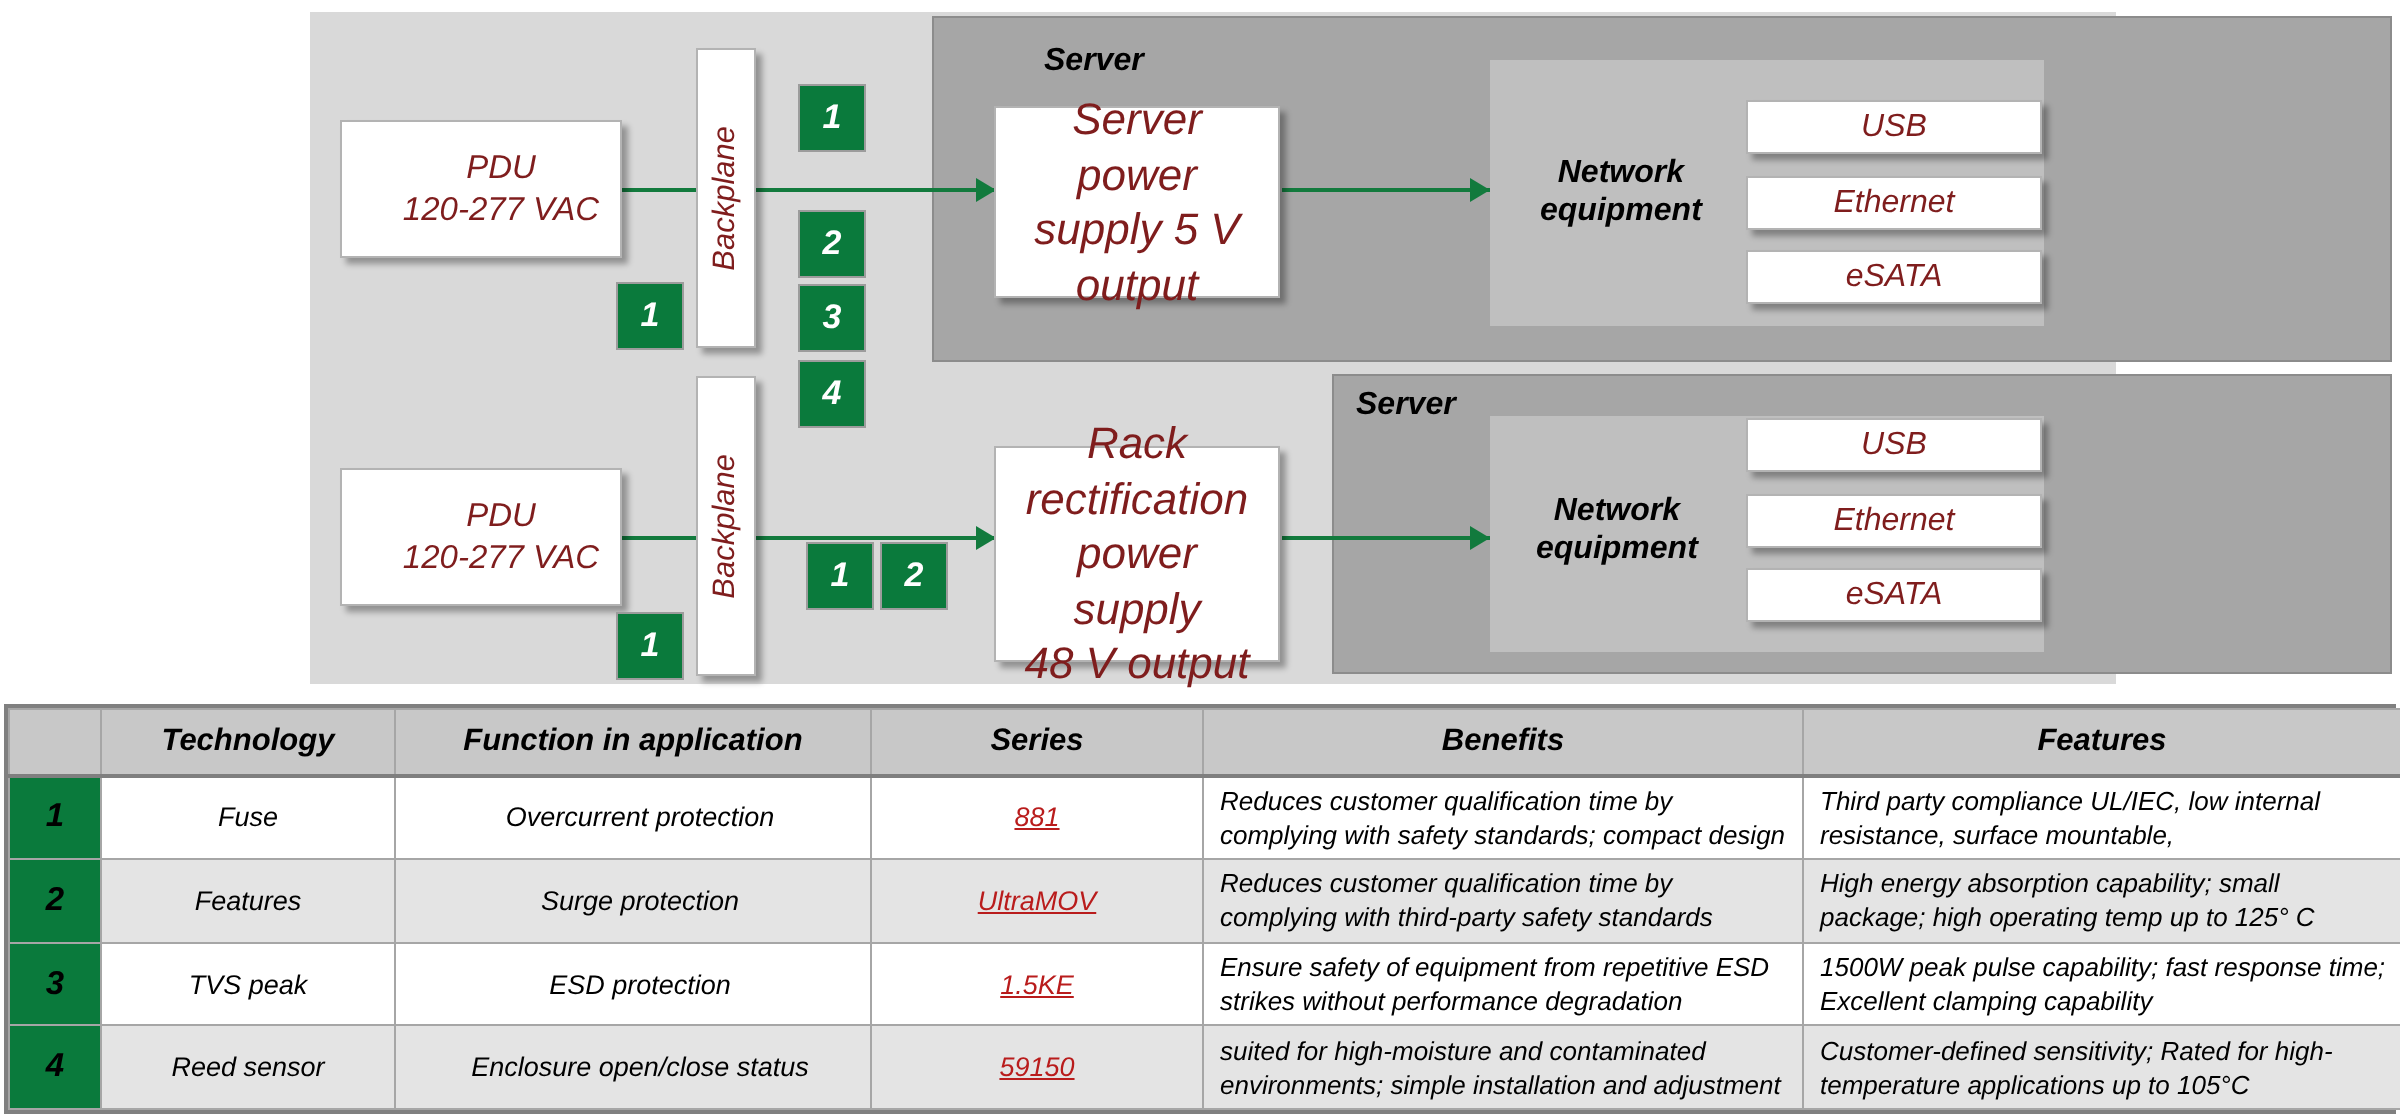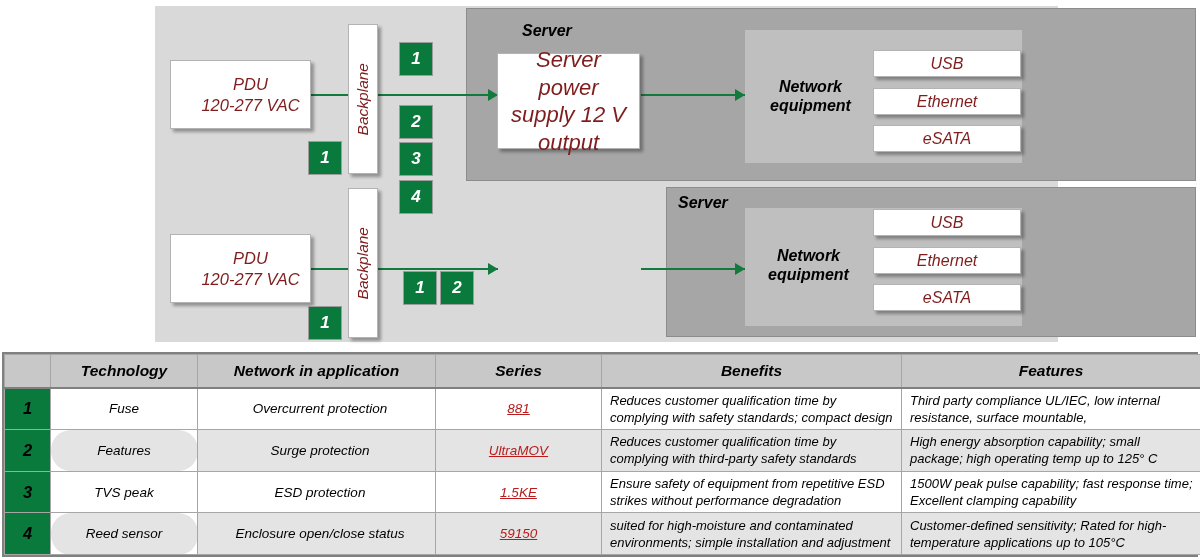--- a/index.html
+++ b/index.html
@@ -194,21 +194,21 @@
   .col-ben   { width: 300px; }
   .col-feat  { width: 299px; }
 
   td.num {
     background: #0a7a3c;
     color: #ffffff;
     font-size: 16.5px;
     font-weight: bold;
     text-align: center;
   }
-  td.tech { text-align: center; font-size: 13.5px; border-radius: 20px; }
+  td.tech { text-align: center; font-size: 13.5px; }
   td.func { text-align: center;   font-size: 13.5px; padding-left: 8px; }
   td.ser  { text-align: center; font-size: 13.5px; }
   td.ser a {
     color: #b91c1c;
     text-decoration: underline;
   }
   td.ben, td.feat {
     font-size: 13px;
     line-height: 1.32;
     padding: 2px 6px 2px 8px;
@@ -280,22 +280,30 @@
     <div class="shadowbox backplane bp-1">
       <span>Backplane</span>
     </div>
     <div class="shadowbox backplane bp-2">
       <span>Backplane</span>
     </div>
 
     <div class="shadowbox psu psu-1">
       <div>
         <div>Server power</div>
-        <div>supply 12 V</div>
+        <div>supply 5 V</div>
         <div>output</div>
+      </div>
+    </div>
+    <div class="shadowbox psu psu-2">
+      <div>
+        <div>Rack</div>
+        <div>rectification</div>
+        <div>power supply</div>
+        <div>48 V output</div>
       </div>
     </div>
 
     <div class="badge b-top1">1</div>
     <div class="badge b-top2">2</div>
     <div class="badge b-top3">3</div>
     <div class="badge b-top4">4</div>
     <div class="badge b-pdu1">1</div>
     <div class="badge b-pdu2">1</div>
     <div class="badge b-bot1">1</div>
@@ -309,21 +317,21 @@
           <col class="col-tech">
           <col class="col-func">
         <col class="col-ser">
           <col class="col-ben">
           <col class="col-feat">
       </colgroup>
       <thead>
         <tr>
           <th></th>
           <th>Technology</th>
-          <th>Network in application</th>
+          <th>Function in application</th>
           <th>Series</th>
           <th>Benefits</th>
           <th>Features</th>
         </tr>
       </thead>
       <tbody>
         <tr class="plain">
           <td class="num">1</td>
           <td class="tech">Fuse</td>
           <td class="func">Overcurrent protection</td>

